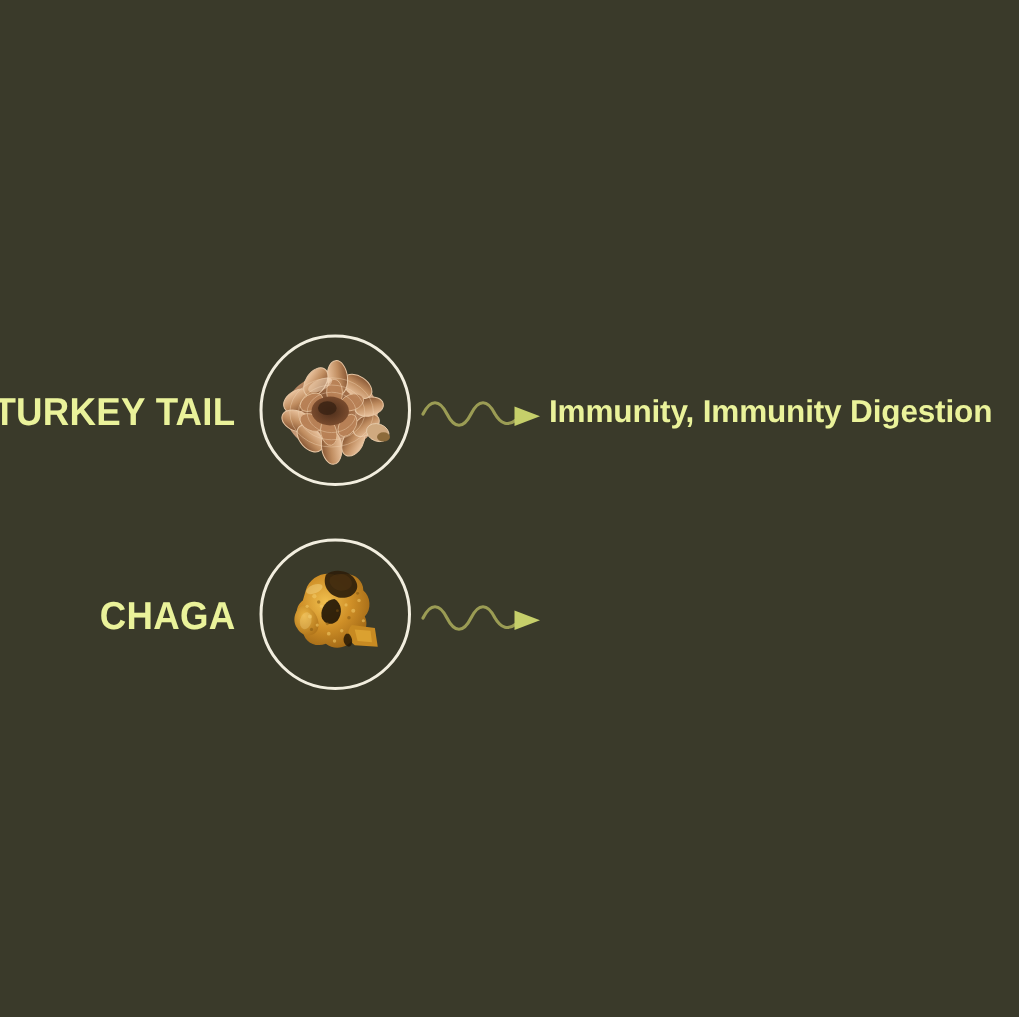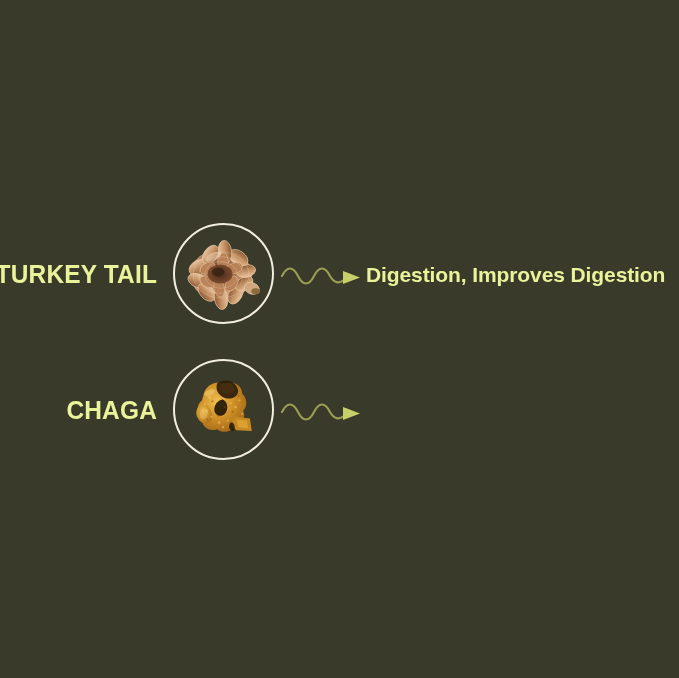--- a/index.html
+++ b/index.html
@@ -163,21 +163,21 @@
 
         <ellipse cx="40" cy="33" rx="9" ry="4" transform="rotate(-25 40 33)" fill="#f5dcbf" opacity="0.5"></ellipse>
       </svg>
     </div>
 
     <svg class="connector" viewBox="0 0 86 44">
       <path d="M2 24 C7 14, 13 14, 18 24 C23 34, 29 34, 34 24 C39 14, 45 14, 50 24 C54 31, 59 32, 64 28" fill="none" stroke="#9b9c54" stroke-width="2.1" stroke-linecap="round"></path>
       <path d="M63 19 L80 25.5 L63 32 Z" fill="#c6cf6a"></path>
     </svg>
 
-    <div class="benefit-text">Digestion, Improves Digestion</div>
+    <div class="benefit-text">Immunity, Immunity Digestion</div>
   </div>
 
   <div class="row" id="row-chaga">
 
     <div class="name-label">CHAGA</div>
 
     <div class="thumb-circle">
       <svg class="thumb-art" viewBox="0 0 101 101">
         <defs>
           <radialGradient id="chBody" cx="40%" cy="38%" r="70%">

